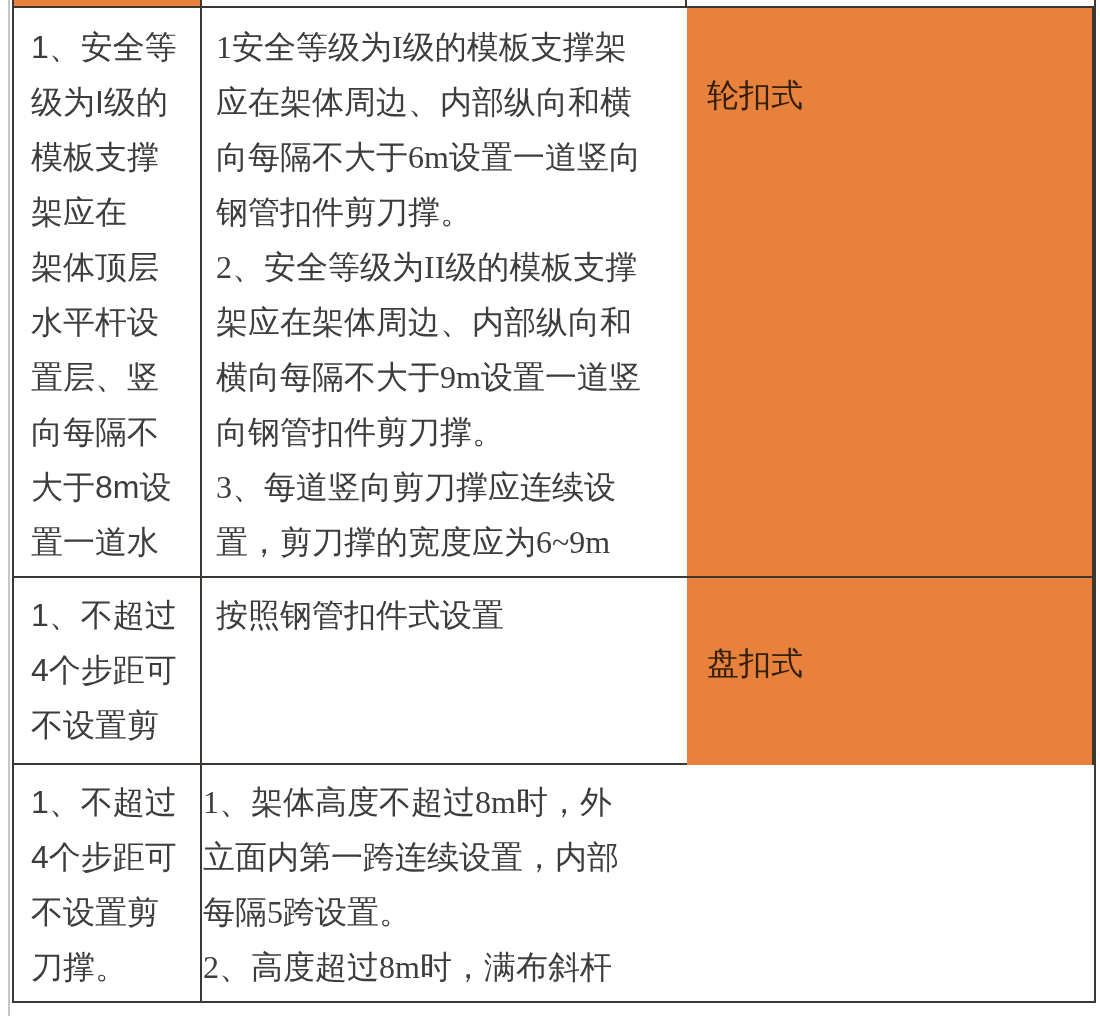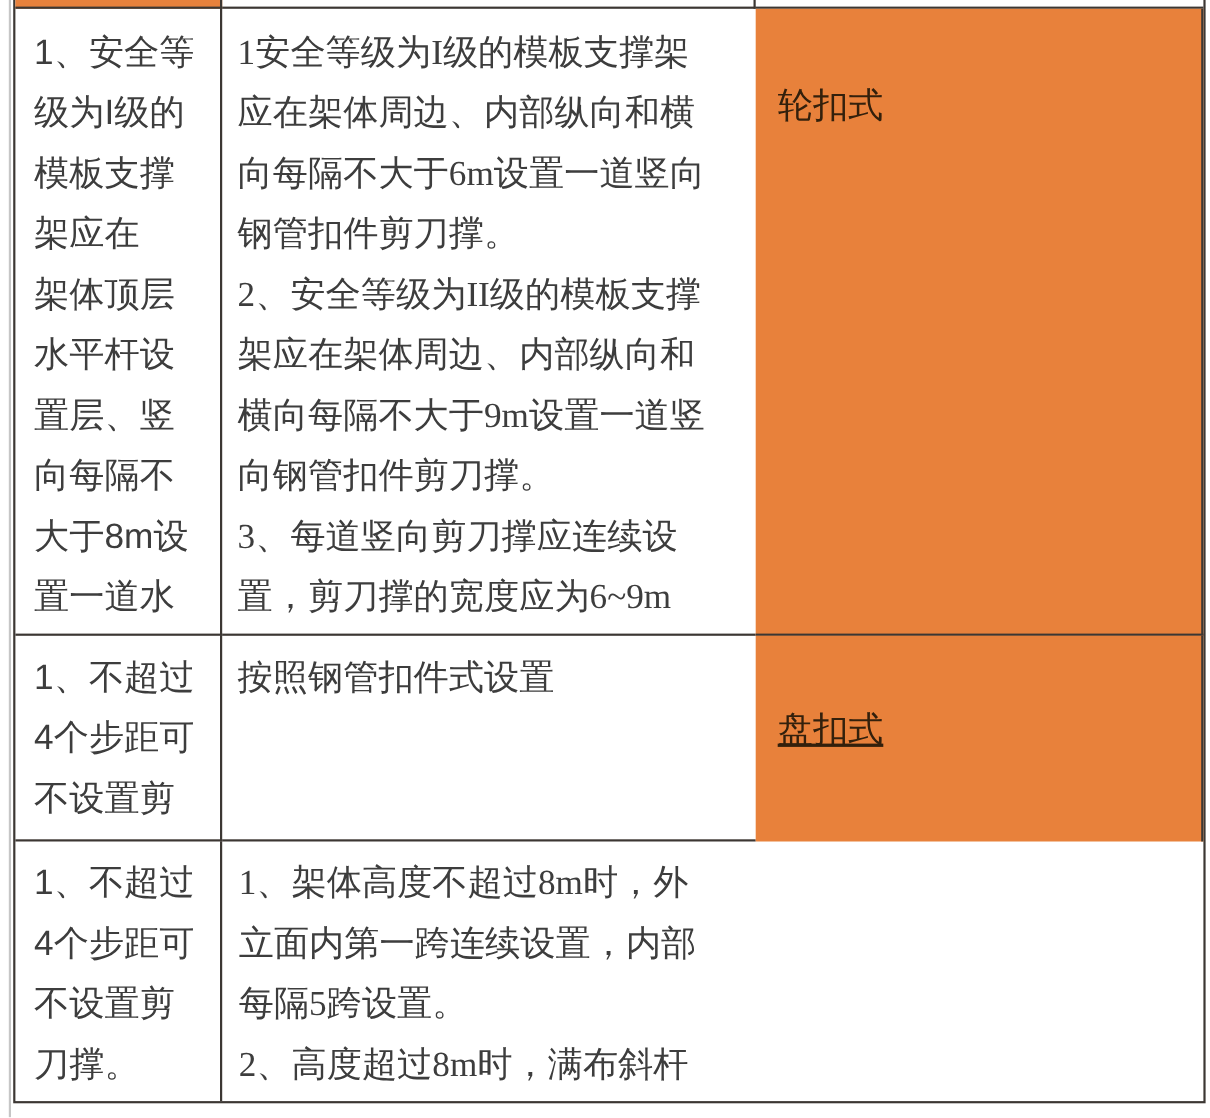--- a/index.html
+++ b/index.html
@@ -31,27 +31,27 @@
     line-height:55px;
     color:var(--text);
     white-space:pre-line;
   }
   .c.last-col{border-right:none;font-family:Liberation Serif, serif;}
   .c.last-row{border-bottom:none;}
   .c.orange{background:var(--accent);color:var(--label-text);}
   
   .lab1{padding:125px 10px 0 18px;letter-spacing:7px;}
   .lab2{padding:60px 8px 0 20px;}
-  .lab3{padding:58px 10px 4px 20px;text-decoration:underline;}
+  .lab3{padding:58px 10px 4px 20px;}
   .mid1{padding:12px 10px 0 17px;}
   .rt1 {padding:12px 6px 0 14px;}
   .mid2{padding:10px 10px 0 17px;}
   .rt2 {padding:10px 6px 0 14px;}
   .mid3{padding:10px 10px 0 17px;}
-  .rt3 {padding:10px 6px 0 15px;}
+  .rt3 {padding:10px 6px 0 1px;}
 </style>
 </head>
 <body>
 
 <div class="screen">
   <div class="page-edge"></div>
 
   <div class="tbl">
 
     <div class="c orange"></div>

